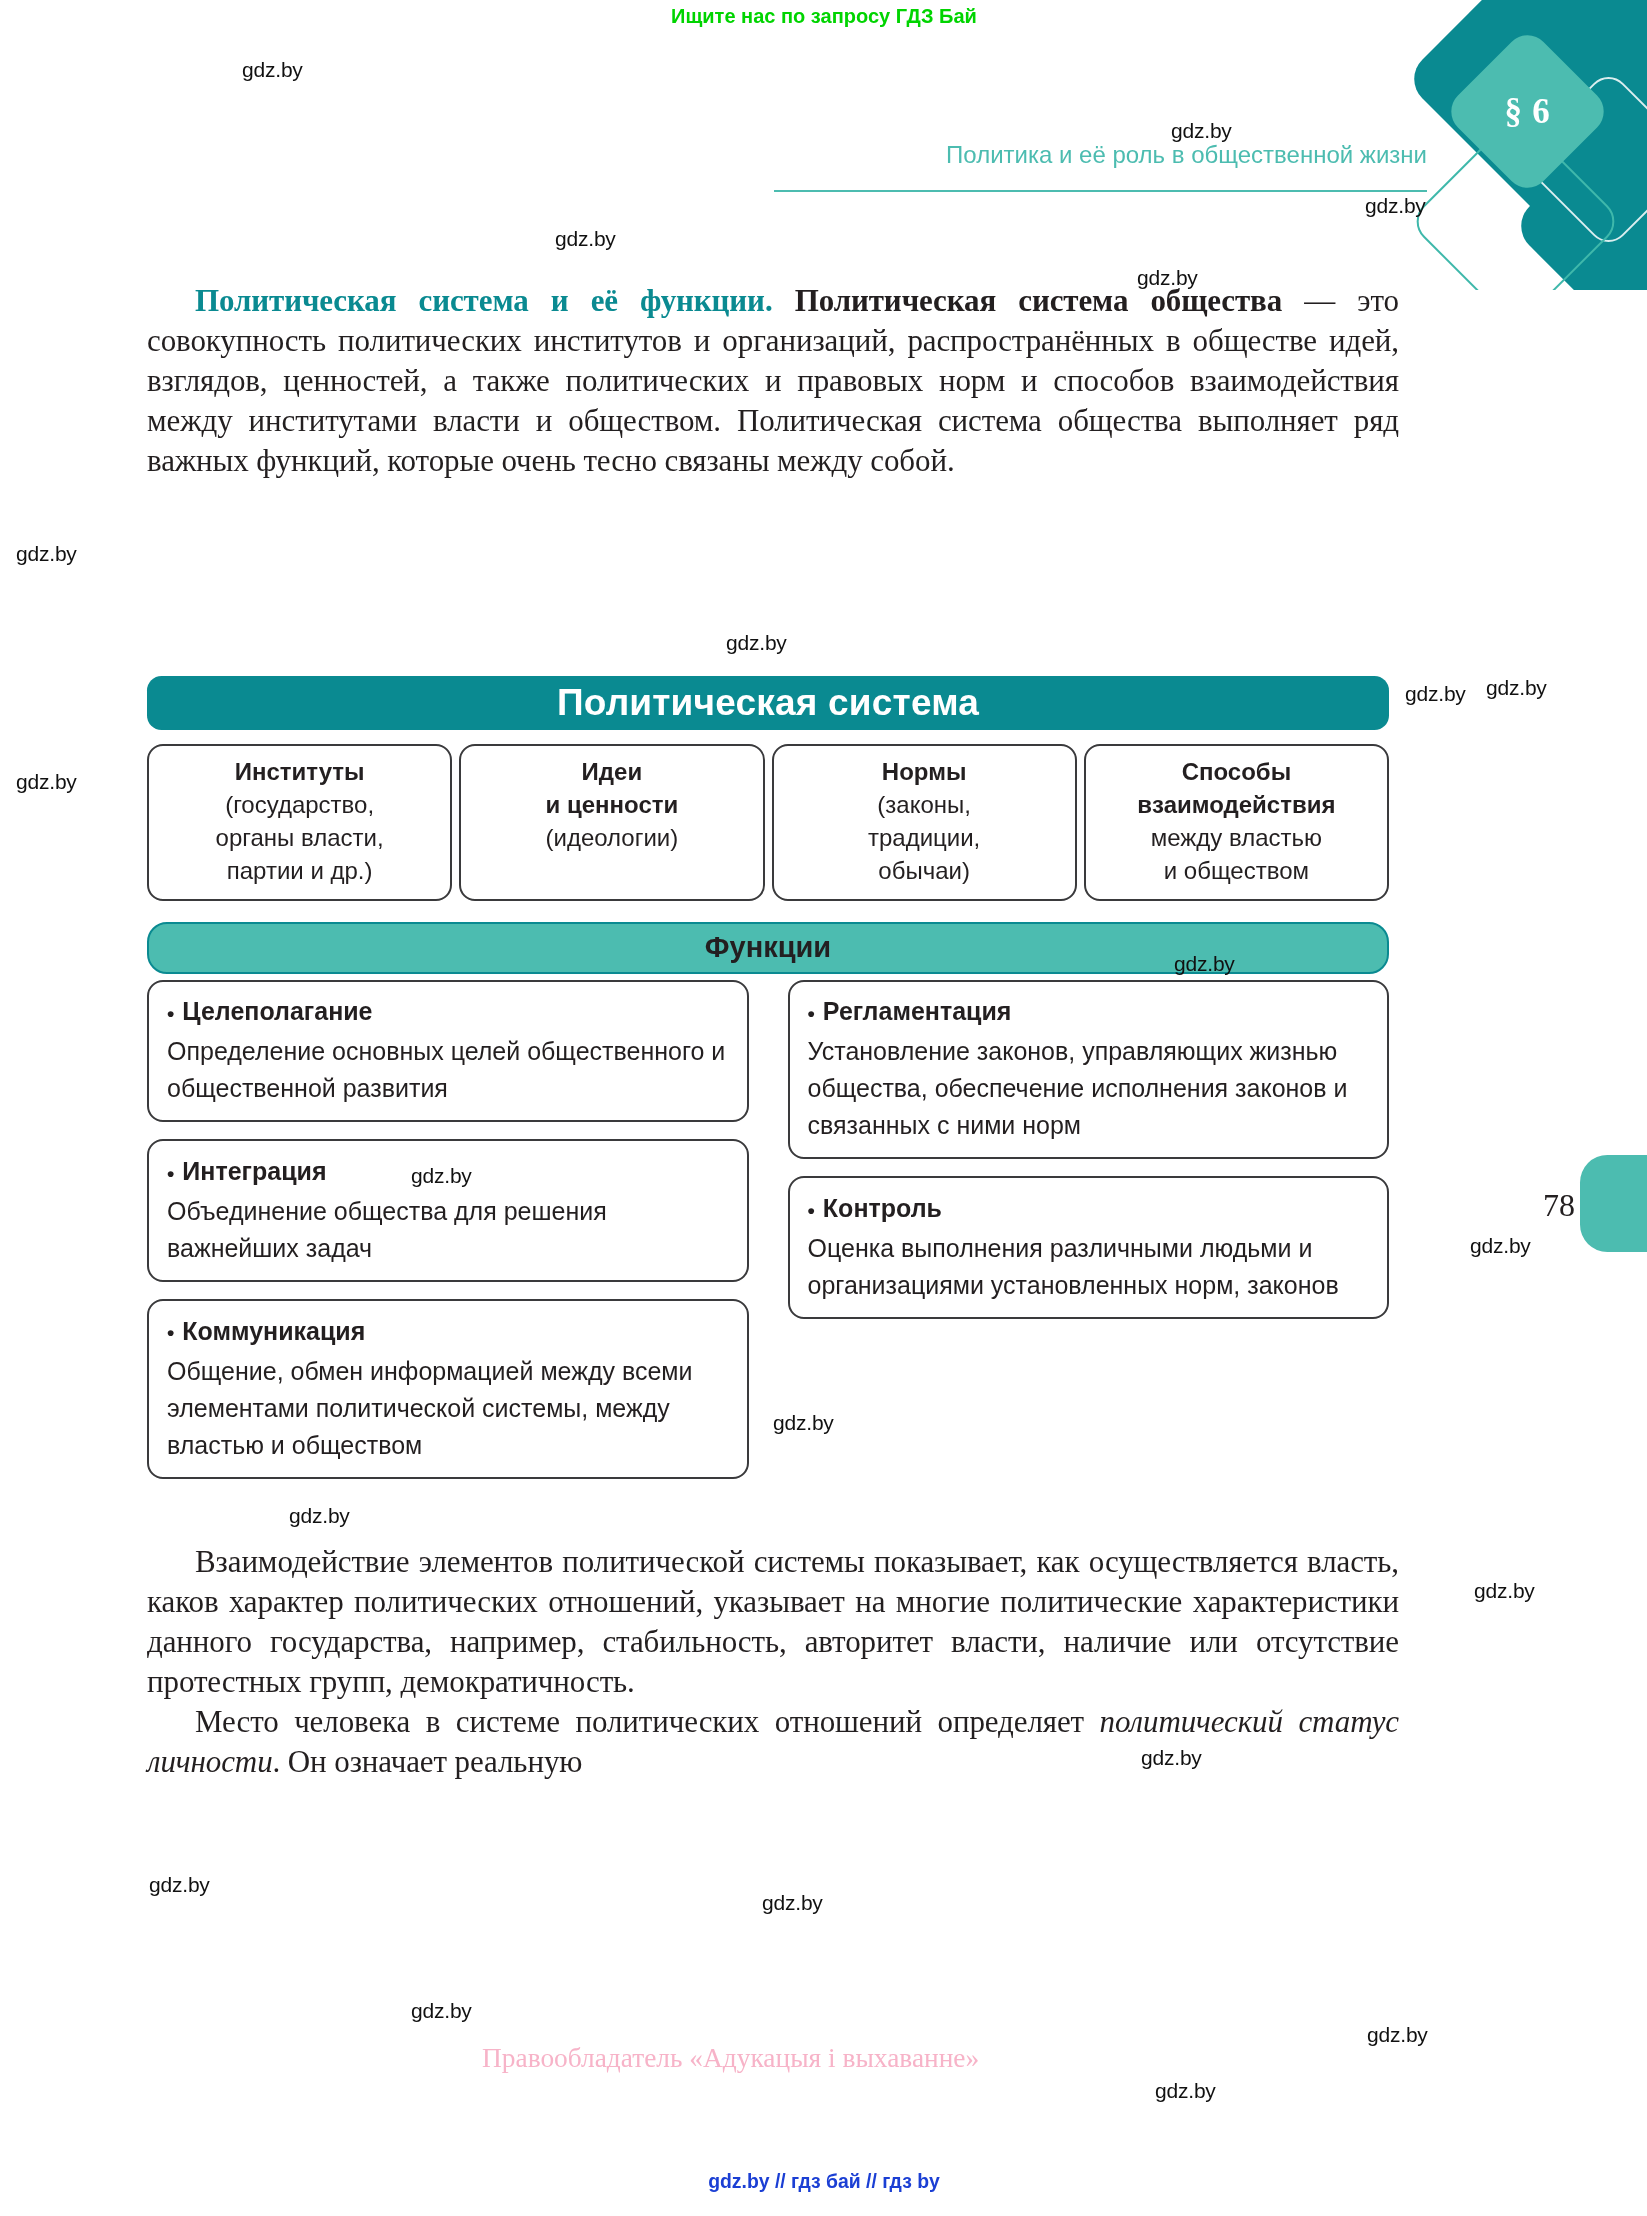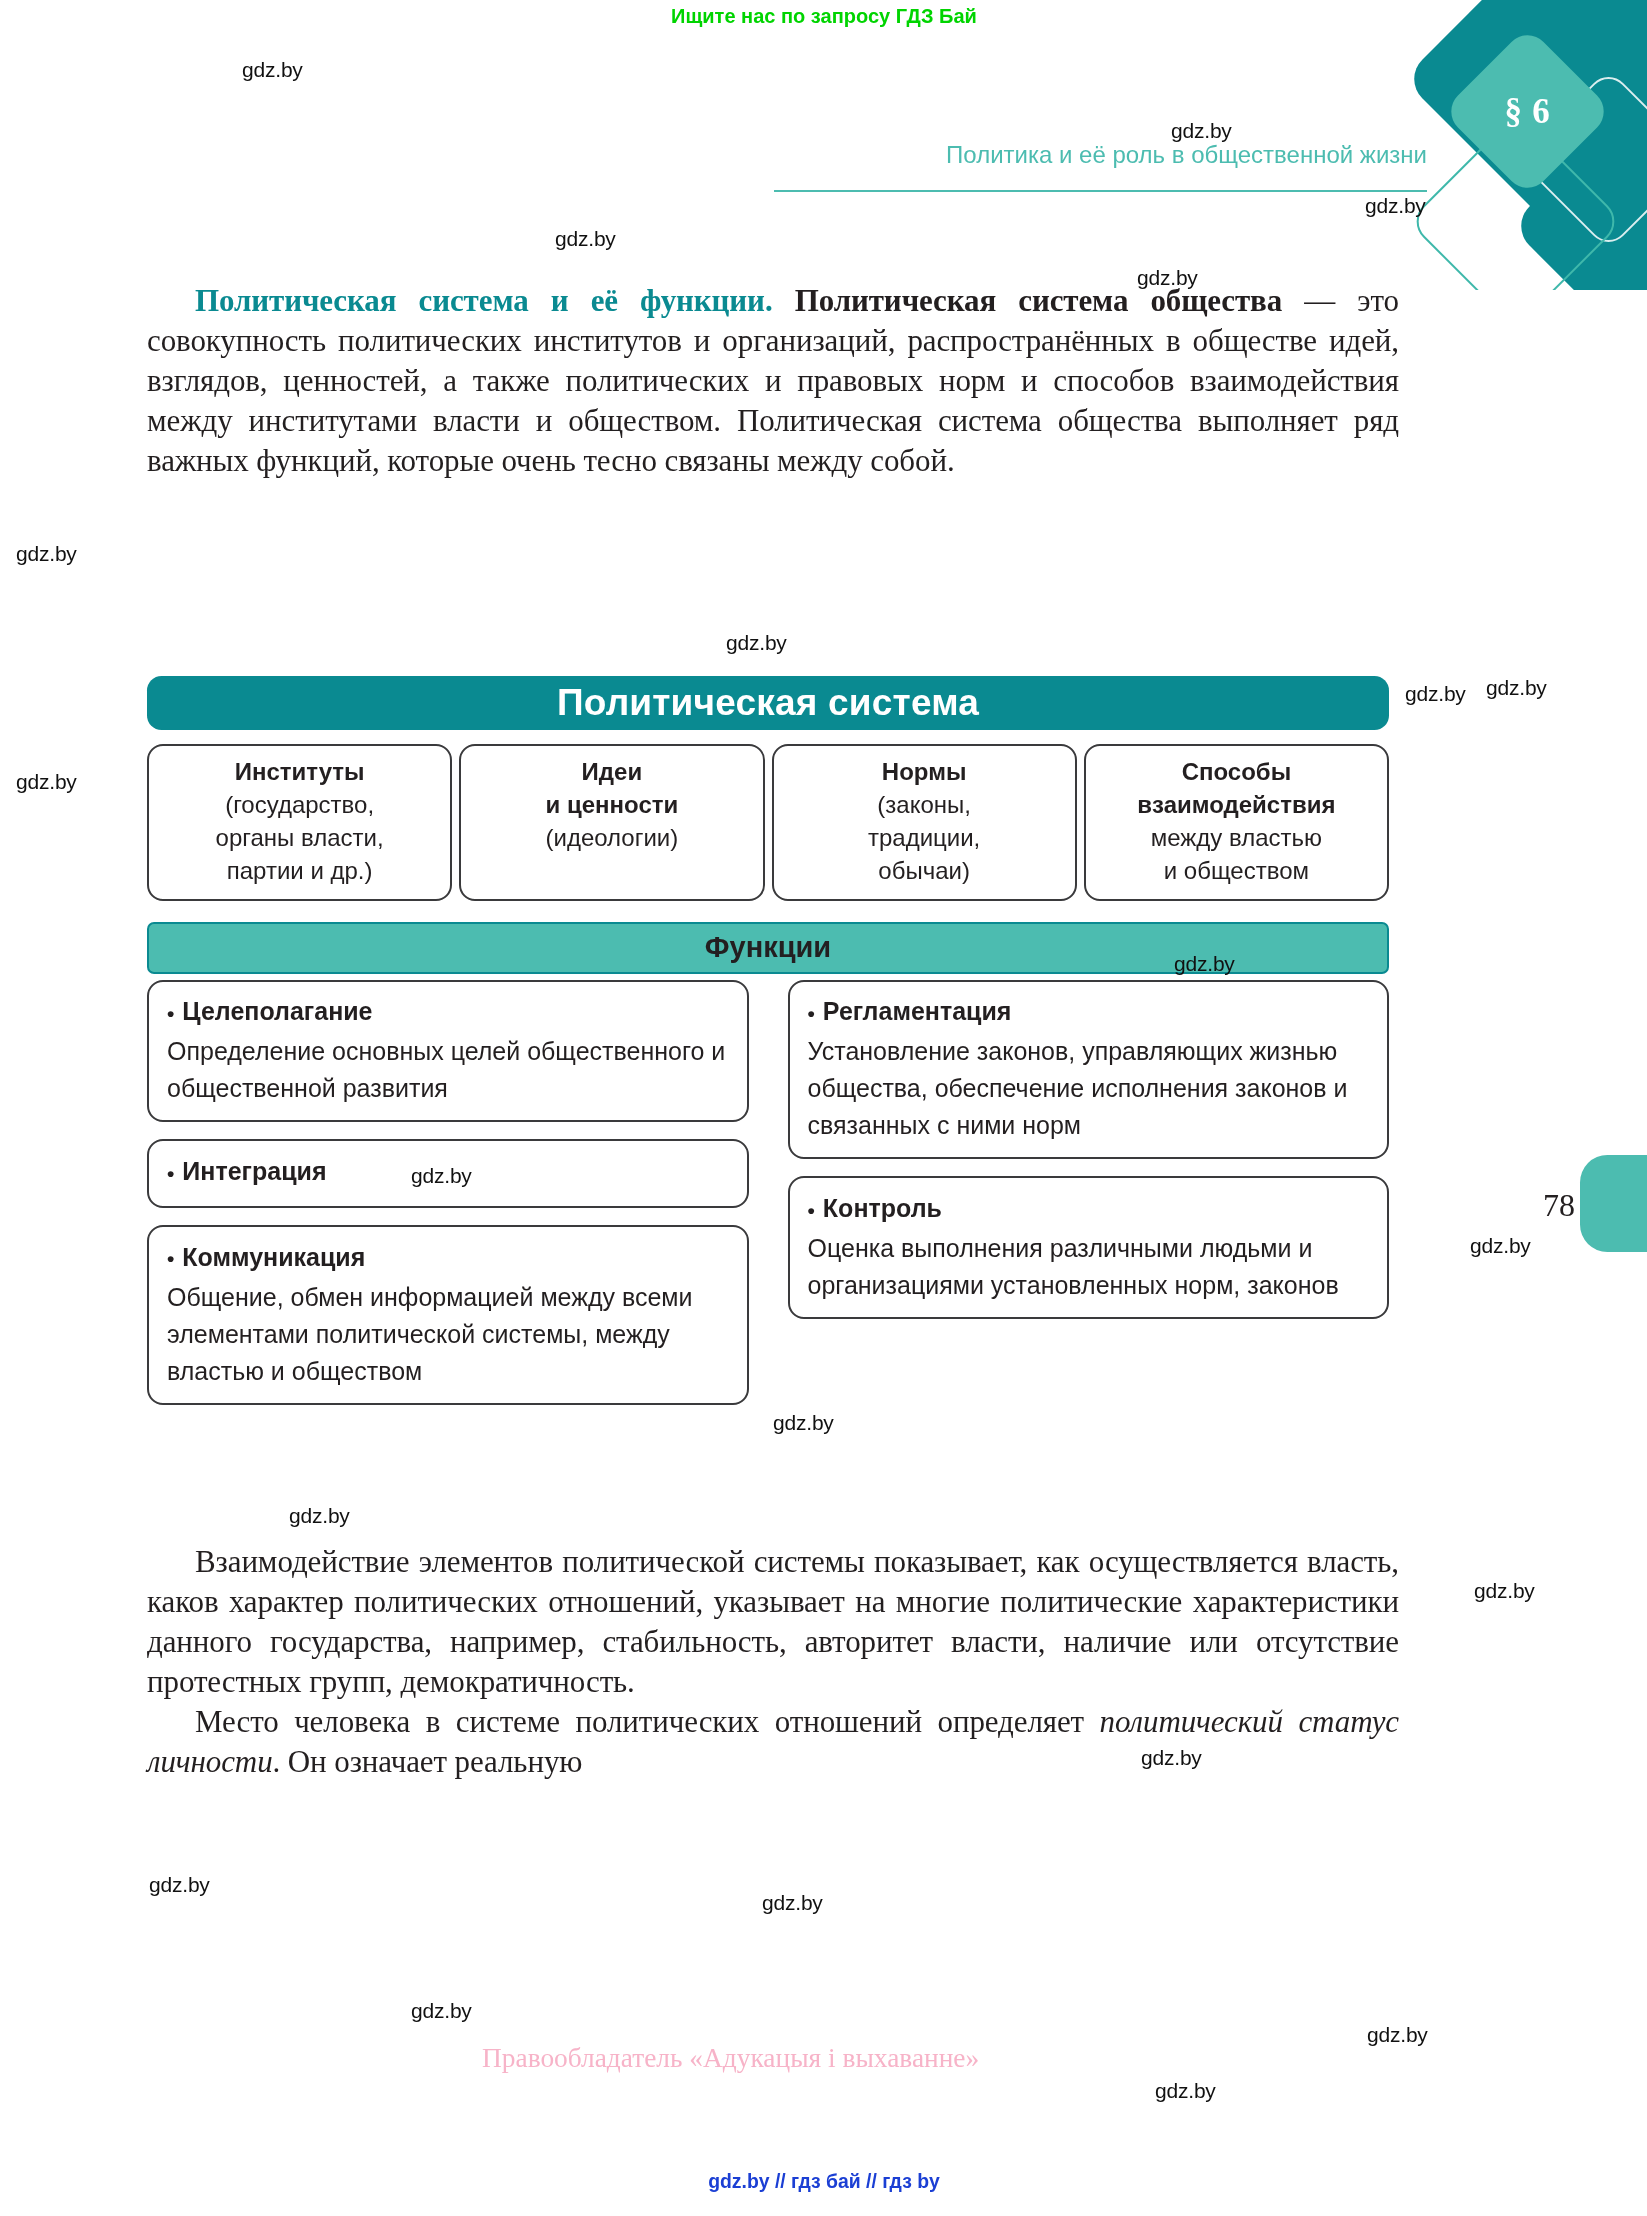--- a/index.html
+++ b/index.html
@@ -188,21 +188,21 @@
     background: #ffffff;
   }
   .nodebox .hd { font-weight: 700; display:block; }
   .nodebox .sub { display:block; }
 
   .banner-func {
     margin: 21px 0 0 0;
     width: 1242px;
     background: #4cbcb0;
     border: 2.4px solid #0a8a91;
-    border-radius: 7px;
+    border-radius: 20px;
     height: 52px;
     display: flex; align-items: center; justify-content: center;
     color: #231f20;
     font-family: "Liberation Sans", sans-serif;
     font-weight: 700;
     font-size: 29px;
   }
 
   .func-cols {
     display: flex;
@@ -305,20 +305,21 @@
   <div class="banner-func">Функции</div>
 
   <div class="func-cols">
     <div class="func-col">
       <div class="funcbox">
         <span class="title">Целеполагание</span>
         <span class="desc">Определение основных целей общественного и общественной развития</span>
       </div>
       <div class="funcbox">
         <span class="title">Интеграция</span>
+        <span class="desc">Объединение общества для решения важнейших задач</span>
       </div>
       <div class="funcbox">
         <span class="title">Коммуникация</span>
         <span class="desc">Общение, обмен информацией между всеми элементами политической системы, между властью и обществом</span>
       </div>
     </div>
     <div class="func-col">
       <div class="funcbox">
         <span class="title">Регламентация</span>
         <span class="desc">Установление законов, управляющих жизнью общества, обеспечение исполнения законов и связанных с ними норм</span>

